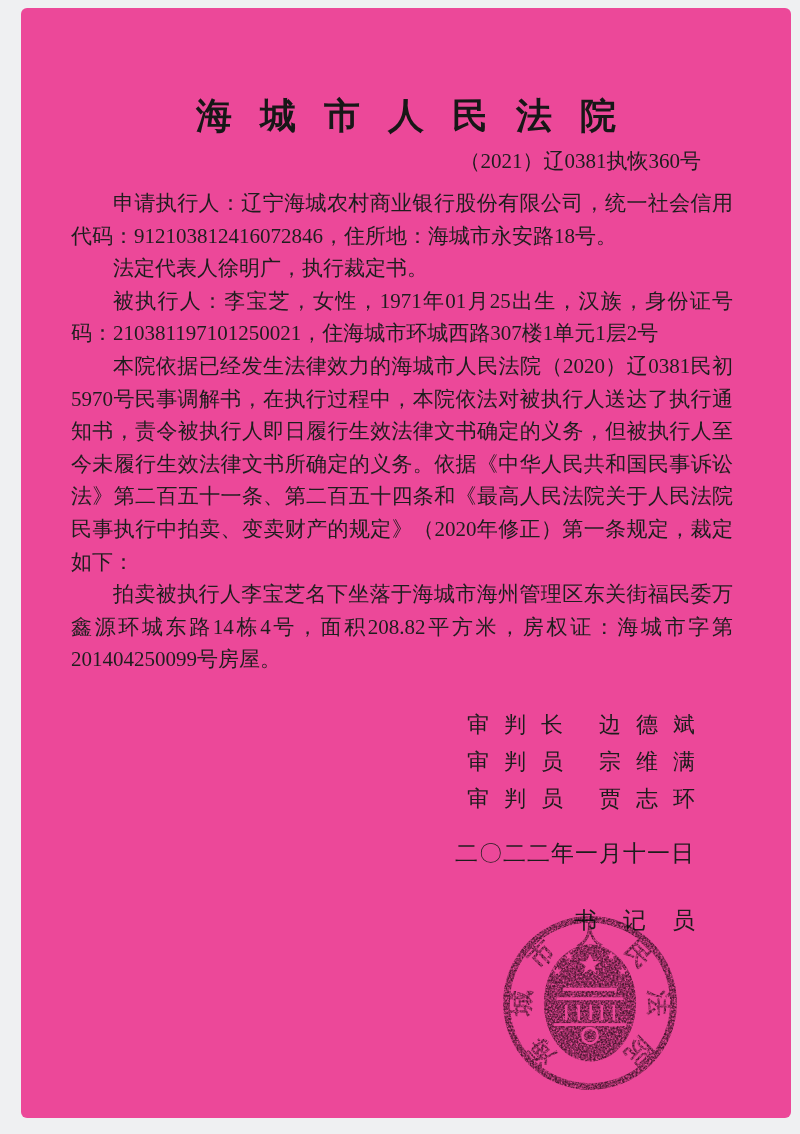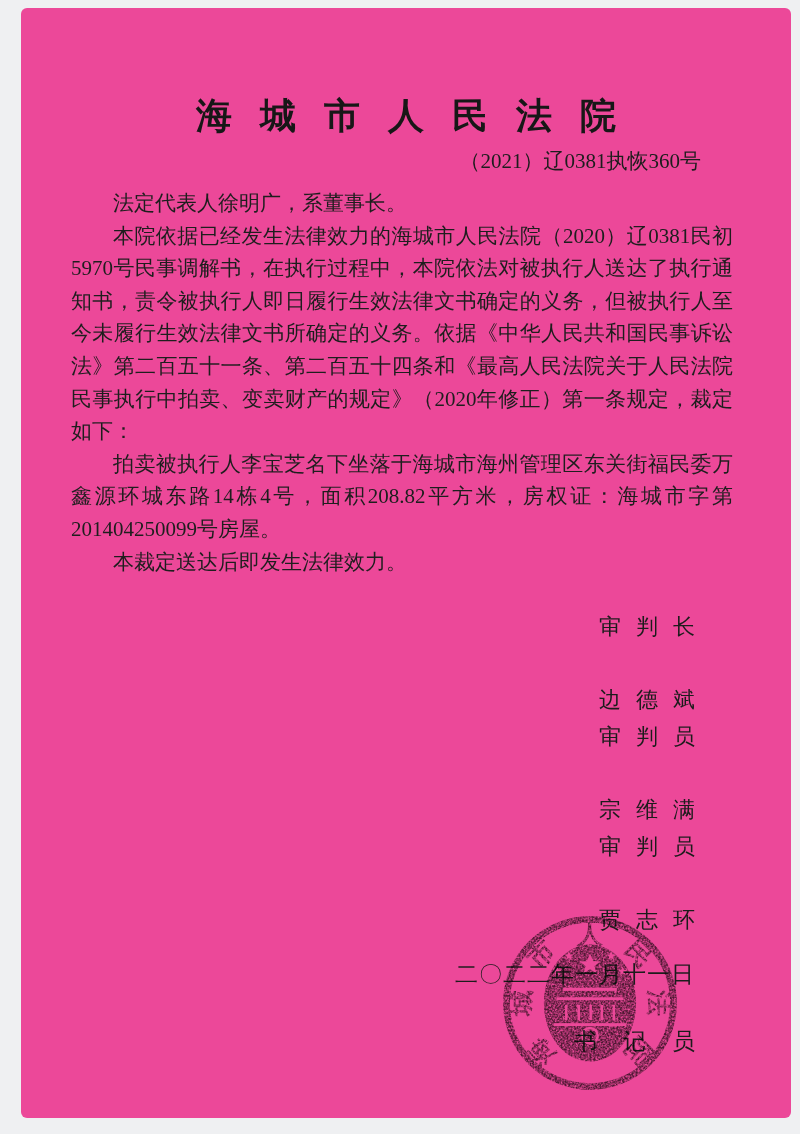--- a/index.html
+++ b/index.html
@@ -33,45 +33,46 @@
   .body-text p{
     margin:0;font-size:21px;line-height:32.6px;
     text-align:justify;text-indent:2em;color:#1e1e1e;
   }
   .sig-block{
     position:relative;z-index:1;
     margin:30px 96px 0 0;
     display:flex;flex-direction:column;align-items:flex-end;
     color:#1c1c1c;
   }
-  .sig-row{display:flex;gap:36px;font-size:22px;line-height:37px;white-space:nowrap;flex-direction:column;}
+  .sig-row{display:flex;gap:36px;font-size:22px;line-height:37px;white-space:nowrap;}
   .sp{letter-spacing:15px;margin-right:-15px;}
   .date-row{margin-top:22px;font-size:23px;line-height:30px;letter-spacing:1px;white-space:nowrap;}
   .clerk-row{margin-top:36px;display:flex;gap:20px;font-size:23px;line-height:32px;white-space:nowrap;}
   .clerk-role{letter-spacing:26px;margin-right:-26px;}
   .clerk-name{letter-spacing:37px;margin-right:-37px;}
   .seal{
     position:absolute;left:473px;top:815px;width:192px;height:192px;
     z-index:5;opacity:.88;mix-blend-mode:multiply;pointer-events:none;
   }
 </style>
 </head>
 <body>
 
 <div class="page">
   <div class="content">
 
     <h1 class="court-name">海城市人民法院</h1>
     <div class="case-number">（2021）辽0381执恢360号</div>
 
     <div class="body-text">
-      <p>法定代表人徐明广，系董事长。</p>
+      <p>申请执行人：辽宁海城农村商业银行股份有限公司，统一社会信用代码：912103812416072846，住所地：海城市永安路18号。</p>
+      <p>法定代表人徐明广，执行裁定书。</p>
+      <p>被执行人：李宝芝，女性，1971年01月25出生，汉族，身份证号码：210381197101250021，住海城市环城西路307楼1单元1层2号</p>
       <p>本院依据已经发生法律效力的海城市人民法院（2020）辽0381民初5970号民事调解书，在执行过程中，本院依法对被执行人送达了执行通知书，责令被执行人即日履行生效法律文书确定的义务，但被执行人至今未履行生效法律文书所确定的义务。依据《中华人民共和国民事诉讼法》第二百五十一条、第二百五十四条和《最高人民法院关于人民法院民事执行中拍卖、变卖财产的规定》（2020年修正）第一条规定，裁定如下：</p>
       <p>拍卖被执行人李宝芝名下坐落于海城市海州管理区东关街福民委万鑫源环城东路14栋4号，面积208.82平方米，房权证：海城市字第201404250099号房屋。</p>
-      <p>本裁定送达后即发生法律效力。</p>
     </div>
 
     <div class="sig-block">
       <div class="sig-row">
         <span class="sp">审判长</span>
         <span class="sp">边德斌</span>
       </div>
       <div class="sig-row">
         <span class="sp">审判员</span>
         <span class="sp">宗维满</span>

